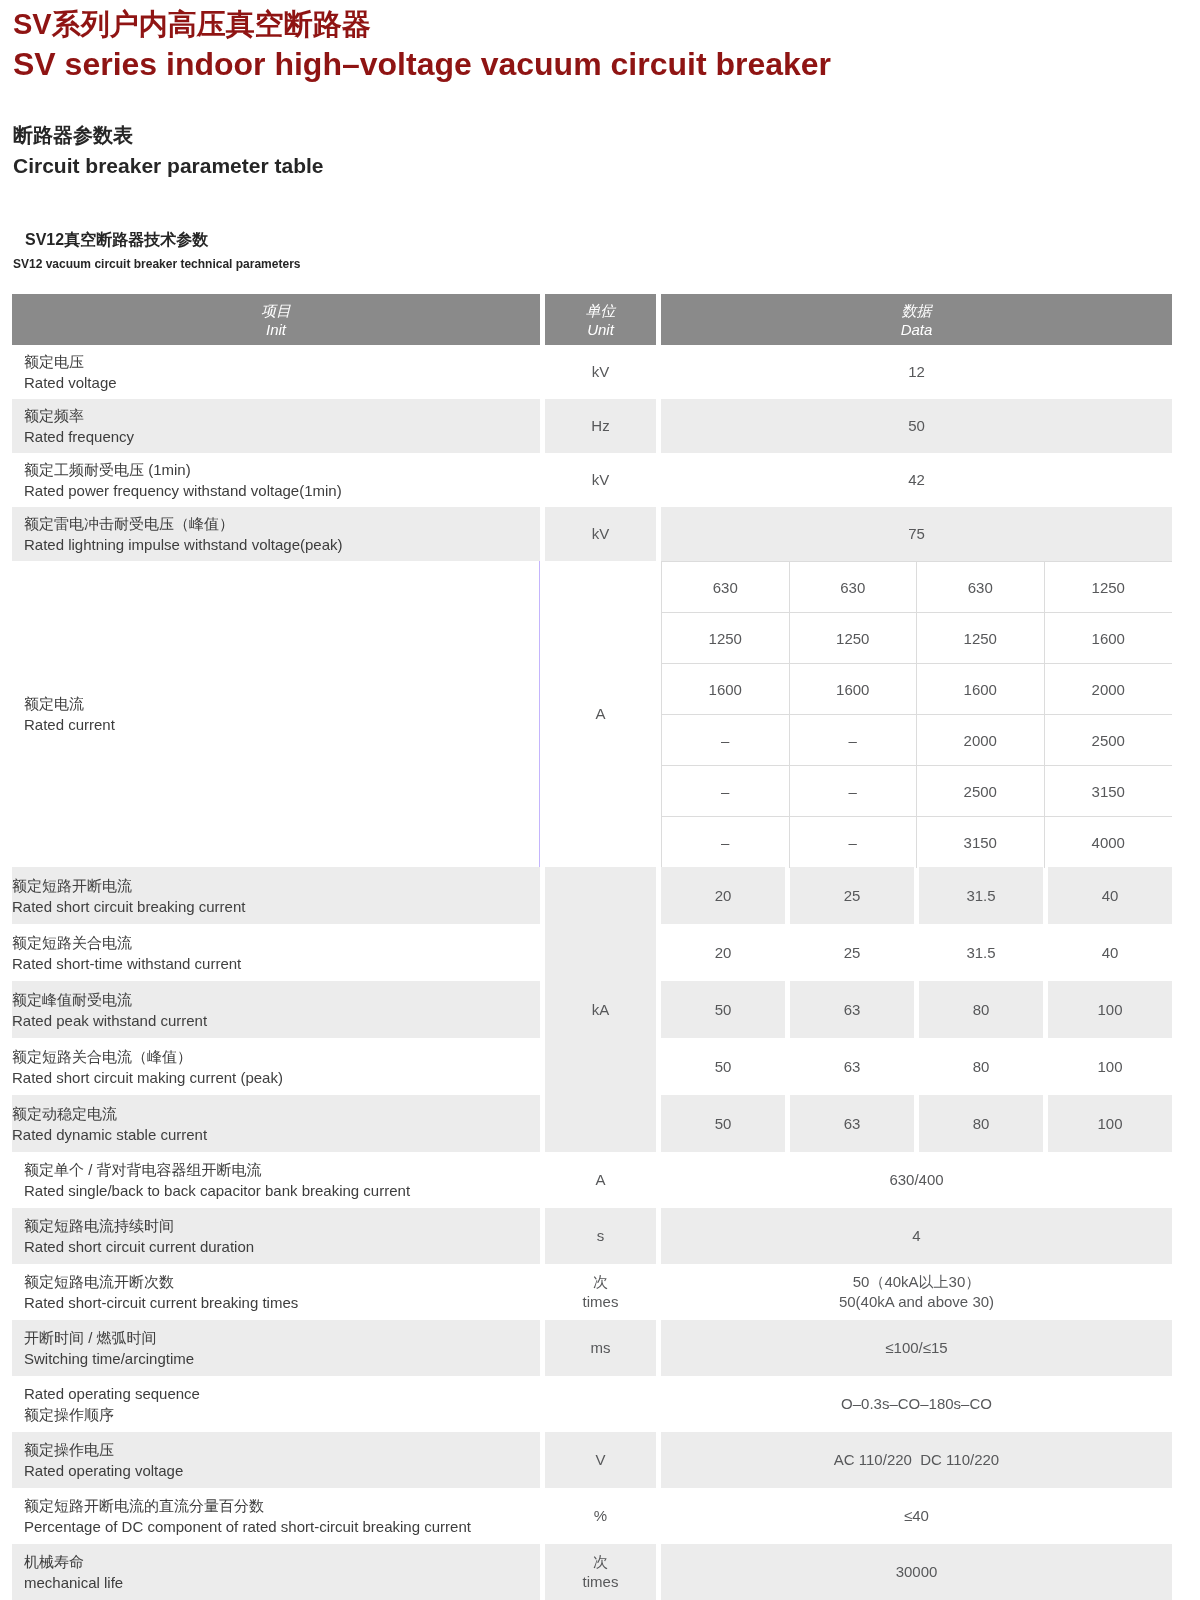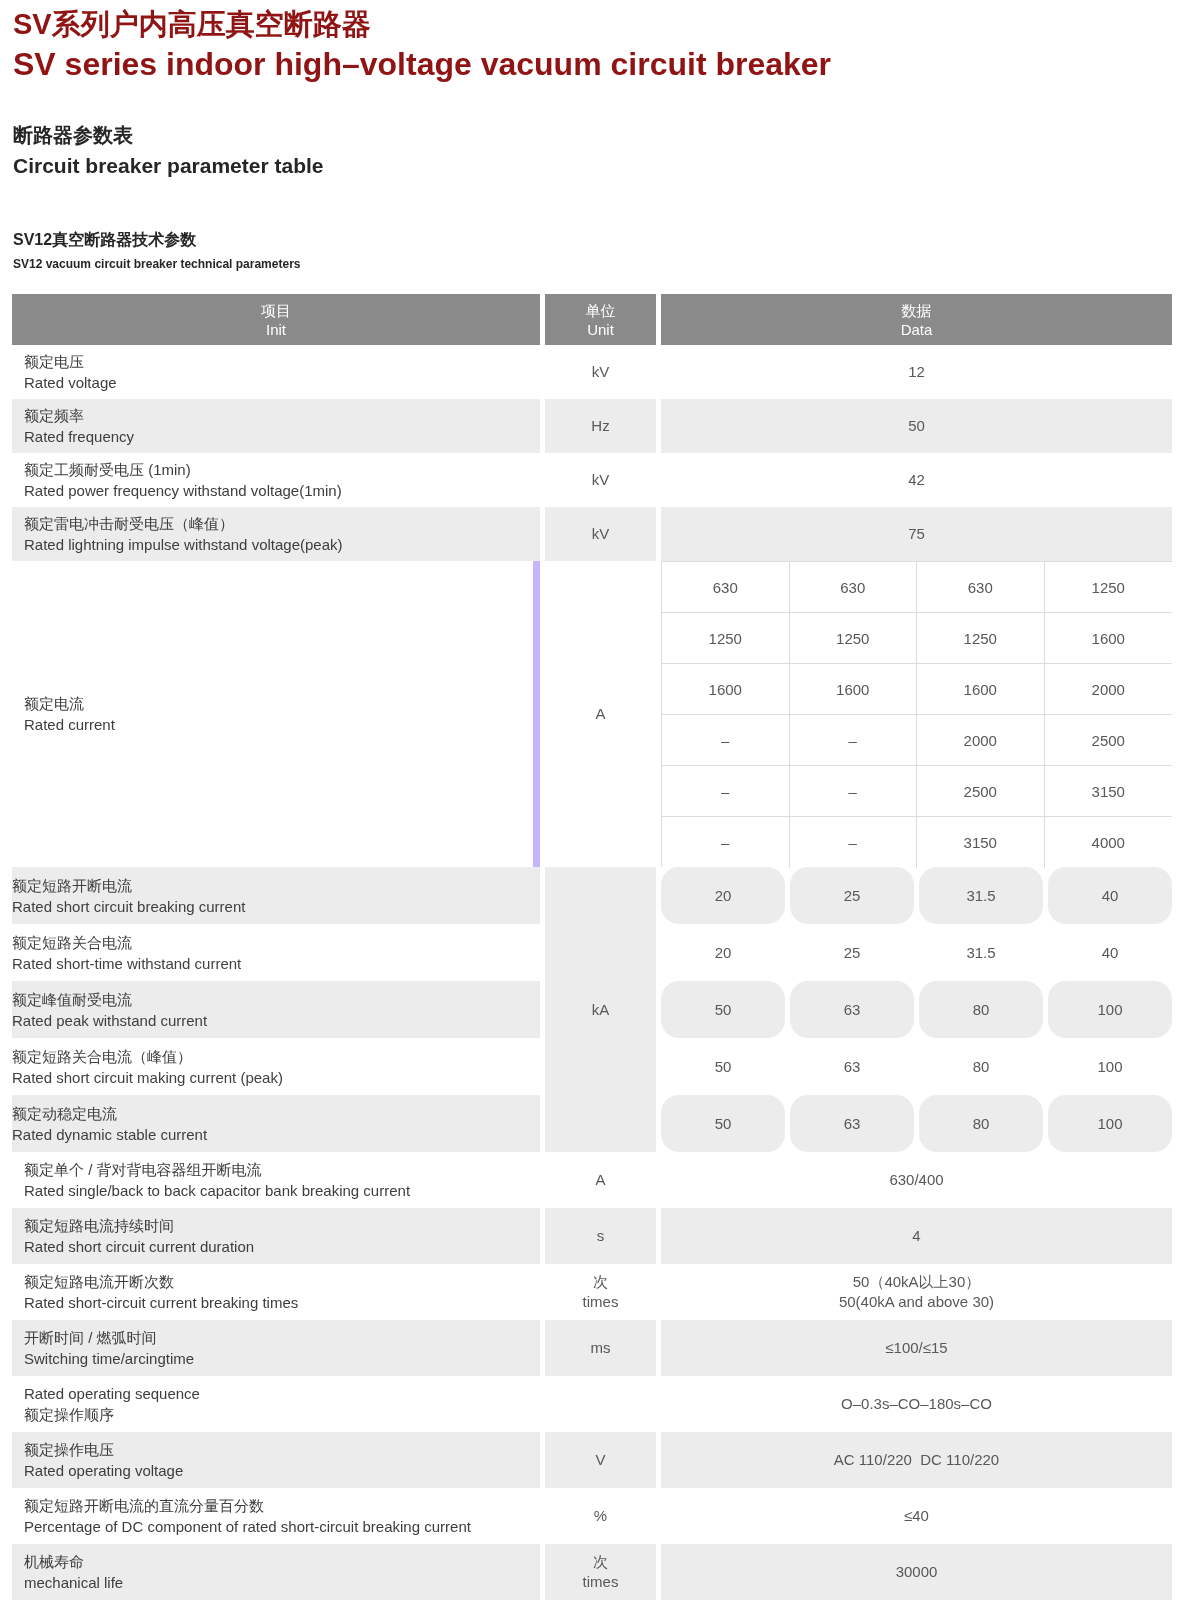--- a/index.html
+++ b/index.html
@@ -10,74 +10,74 @@
     background: #ffffff;
     overflow: hidden;
     font-family: "Liberation Sans", sans-serif;
     color: #3d3d3d;
   }
   .titles { padding-left: 13px; }
   .t1 { color: #8f1413; font-weight: bold; font-size: 29px; line-height: 33px; padding-top: 8px; }
   .t2 { color: #8f1413; font-weight: bold; font-size: 32px; line-height: 37px; margin-top: 5px; }
   .st1 { color: #262626; font-weight: bold; font-size: 20px; line-height: 24px; margin-top: 40px; }
   .st2 { color: #262626; font-weight: bold; font-size: 21px; line-height: 25px; margin-top: 6px; }
-  .h3a { color: #262626; font-weight: bold; font-size: 16px; line-height: 20px; margin-top: 52px; }
+  .h3a { color: #262626; font-weight: bold; font-size: 16px; line-height: 20px; margin-top: 52px; margin-left: 12px; }
   .h3b { color: #262626; font-weight: bold; font-size: 12px; line-height: 20px; margin-top: 4px; }
 
   .tbl { margin: 20px 28px 0 12px; width: 1160px; font-size: 15px; }
   .row { display: flex; }
   .c-item { width: 528px; }
   .gap { width: 5px; flex: 0 0 5px; }
   .c-unit { width: 111px; }
   .c-data { width: 511px; }
 
   
   .hdr { height: 51px; }
   .hc {
     background: #8a8a8a; color: #ffffff;
     display: flex; flex-direction: column;
     align-items: center; justify-content: center;
-    line-height: 19px; font-size: 15px;
+    line-height: 19px; font-size: 15px; font-style: italic;
   }
 
   
   .sr51 { height: 54px; }
   .sr56 { height: 56px; }
   .cell-item {
     display: flex; flex-direction: column; justify-content: center;
     padding-left: 12px; line-height: 21px; color: #3d3d3d;
   }
   .cell-mid {
     display: flex; align-items: center; justify-content: center;
     text-align: center; color: #57585a; white-space: pre-wrap; line-height: 20px;
   }
   .sh { background: #ececec; }
 
   
   .rc { height: 306px; }
-  .rc-item { border-right: 7px solid #c4b5fd; }
+  .rc-item { border-right: 1px solid #c4b5fd; }
   .rc-unit { color: #57585a; }
   .rc-grid {
     display: grid; grid-template-columns: repeat(4, 1fr); grid-auto-rows: 51px;
     border-left: 1px solid #dcdcdc; border-top: 1px solid #dcdcdc;
   }
   .rc-cell { display: flex; align-items: center; justify-content: center; color: #57585a;
     border-right: 1px solid #dcdcdc; border-bottom: 1px solid #dcdcdc; }
   .rc-cell:nth-child(4n) { border-right: none; }
   .rc-cell:nth-child(n+21) { border-bottom: none; }
 
   
   .ka-left { width: 528px; }
   .ka-item { height: 57px; display: flex; flex-direction: column; justify-content: center;
     line-height: 21px; color: #404040; }
   .ka-unit { width: 111px; background: #ececec; display: flex; align-items: center;
     justify-content: center; color: #57585a; }
   .ka-data { width: 511px; }
   .ka-drow { height: 57px; display: grid; grid-template-columns: repeat(4, 1fr); column-gap: 5px; }
-  .ka-val { display: flex; align-items: center; justify-content: center; color: #57585a; border-radius: 18px; }
+  .ka-val { display: flex; align-items: center; justify-content: center; color: #57585a; }
 </style>
 </head>
 <body>
 
 <div class="titles">
   <div class="t1">SV系列户内高压真空断路器</div>
   <div class="t2">SV series indoor high–voltage vacuum circuit breaker</div>
   <div class="st1">断路器参数表</div>
   <div class="st2">Circuit breaker parameter table</div>
   <div class="h3a">SV12真空断路器技术参数</div>

